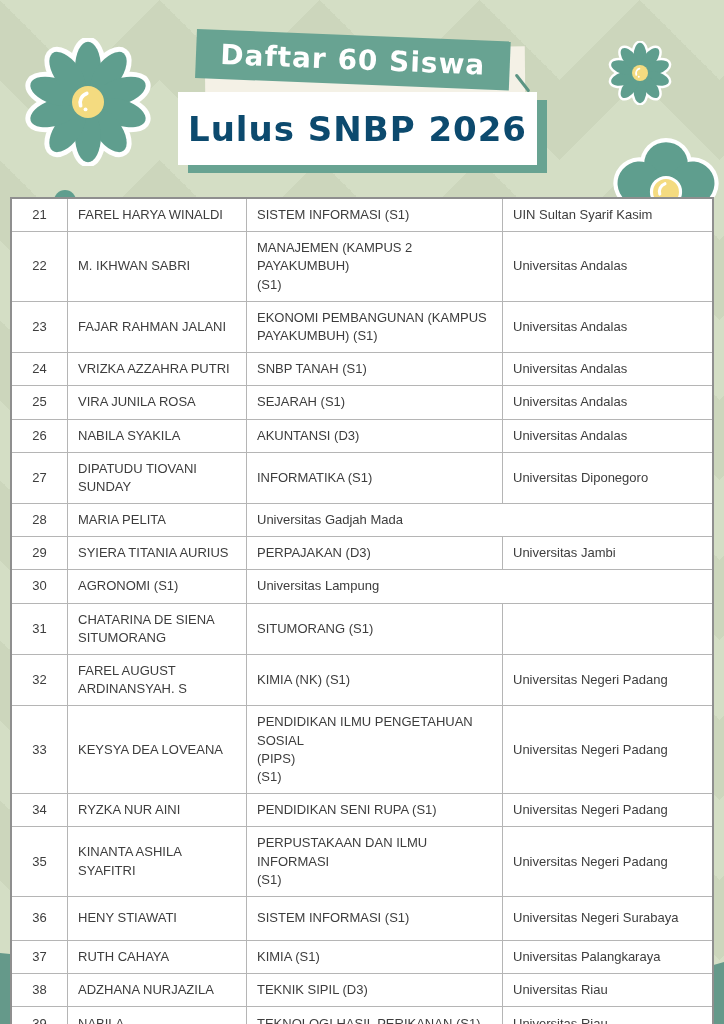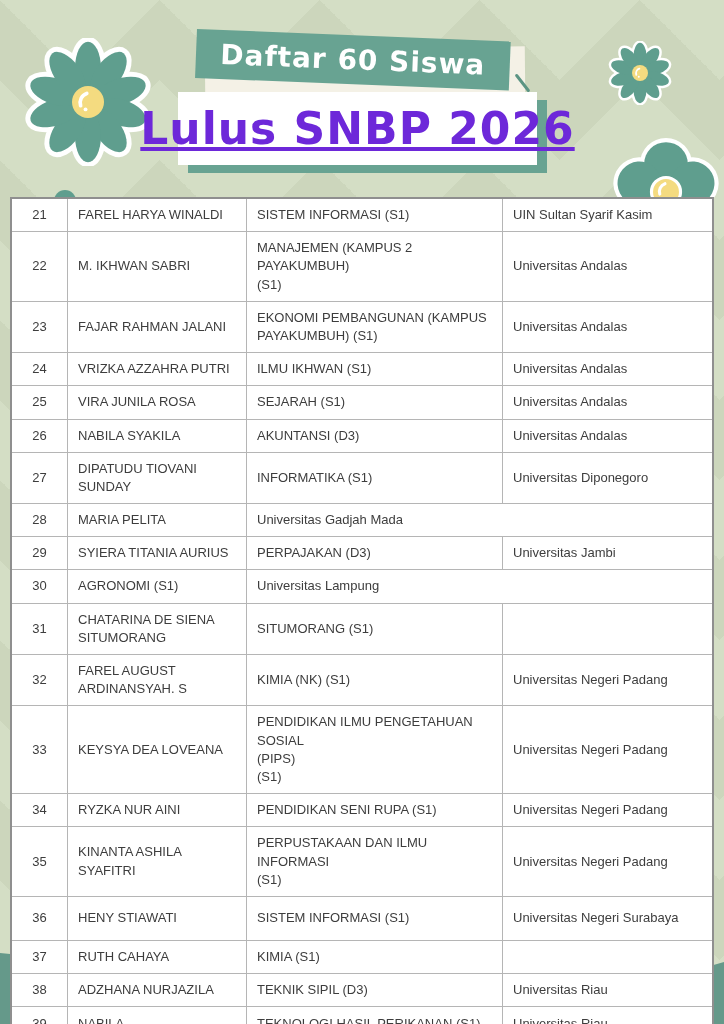--- a/index.html
+++ b/index.html
@@ -38,22 +38,22 @@
   .ribbon-text{
     color:#ffffff;font-family:"DejaVu Sans",sans-serif;
     font-weight:700;font-size:28px;letter-spacing:1px;white-space:nowrap;
   }
   .title-card{
     position:absolute;left:178px;top:92px;width:359px;height:73px;
     background:#ffffff;box-shadow:10px 8px 0 #68a392;
     display:flex;align-items:center;justify-content:center;z-index:5;
   }
   .card-text{
-    color:#6d28d9;font-family:"DejaVu Sans",sans-serif;
-    font-weight:700;font-size:44px;letter-spacing:1px;white-space:nowrap;text-decoration:underline;
+    color:#0c4a6e;font-family:"DejaVu Sans",sans-serif;
+    font-weight:700;font-size:34px;letter-spacing:1px;white-space:nowrap;
   }
 
   
   .students-table{
     position:absolute;left:10px;top:197px;width:704px;
     background:#ffffff;border:2px solid #8f8f8f;
     box-sizing:border-box;z-index:2;
   }
   .trow{
     display:grid;grid-template-columns:56px 179px 256px 1fr;
@@ -163,21 +163,21 @@
     <div class="cell c-no">23</div>
     <div class="cell c-name">FAJAR RAHMAN JALANI</div>
     <div class="cell c-prog">EKONOMI PEMBANGUNAN (KAMPUS
 PAYAKUMBUH) (S1)</div>
     <div class="cell c-univ">Universitas Andalas</div>
   </div>
 
   <div class="trow">
     <div class="cell c-no">24</div>
     <div class="cell c-name">VRIZKA AZZAHRA PUTRI</div>
-    <div class="cell c-prog">ILMU IKHWAN (S1)</div>
+    <div class="cell c-prog">SNBP TANAH (S1)</div>
     <div class="cell c-univ">Universitas Andalas</div>
   </div>
 
   <div class="trow">
     <div class="cell c-no">25</div>
     <div class="cell c-name">VIRA JUNILA ROSA</div>
     <div class="cell c-prog">SEJARAH (S1)</div>
     <div class="cell c-univ">Universitas Andalas</div>
   </div>
 
@@ -258,20 +258,21 @@
     <div class="cell c-no">36</div>
     <div class="cell c-name">HENY STIAWATI</div>
     <div class="cell c-prog">SISTEM INFORMASI (S1)</div>
     <div class="cell c-univ">Universitas Negeri Surabaya</div>
   </div>
 
   <div class="trow">
     <div class="cell c-no">37</div>
     <div class="cell c-name">RUTH CAHAYA</div>
     <div class="cell c-prog">KIMIA (S1)</div>
+    <div class="cell c-univ">Universitas Palangkaraya</div>
   </div>
 
   <div class="trow">
     <div class="cell c-no">38</div>
     <div class="cell c-name">ADZHANA NURJAZILA</div>
     <div class="cell c-prog">TEKNIK SIPIL (D3)</div>
     <div class="cell c-univ">Universitas Riau</div>
   </div>
 
   <div class="trow">

